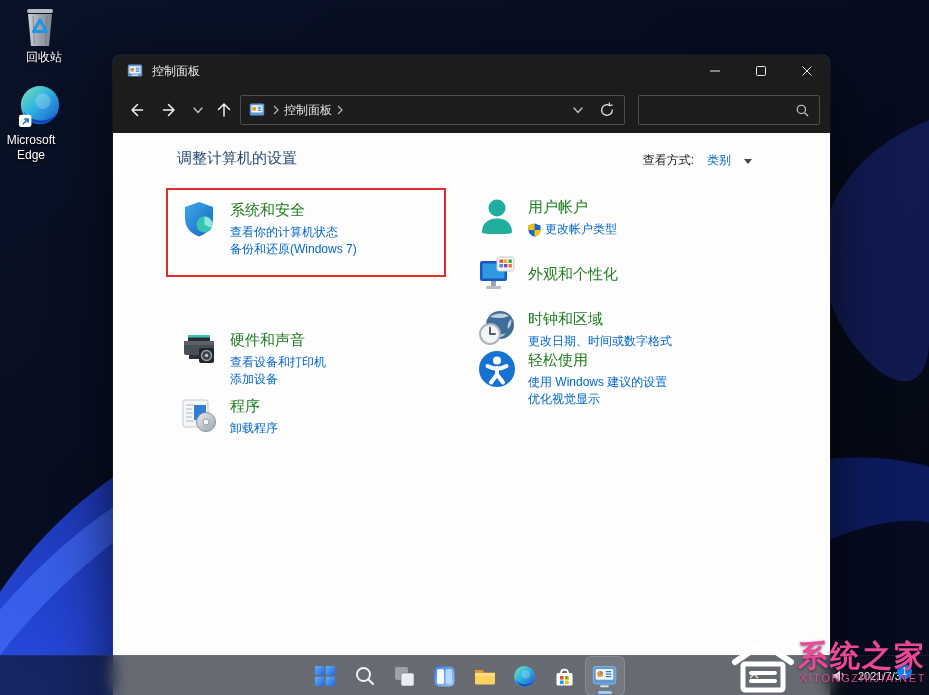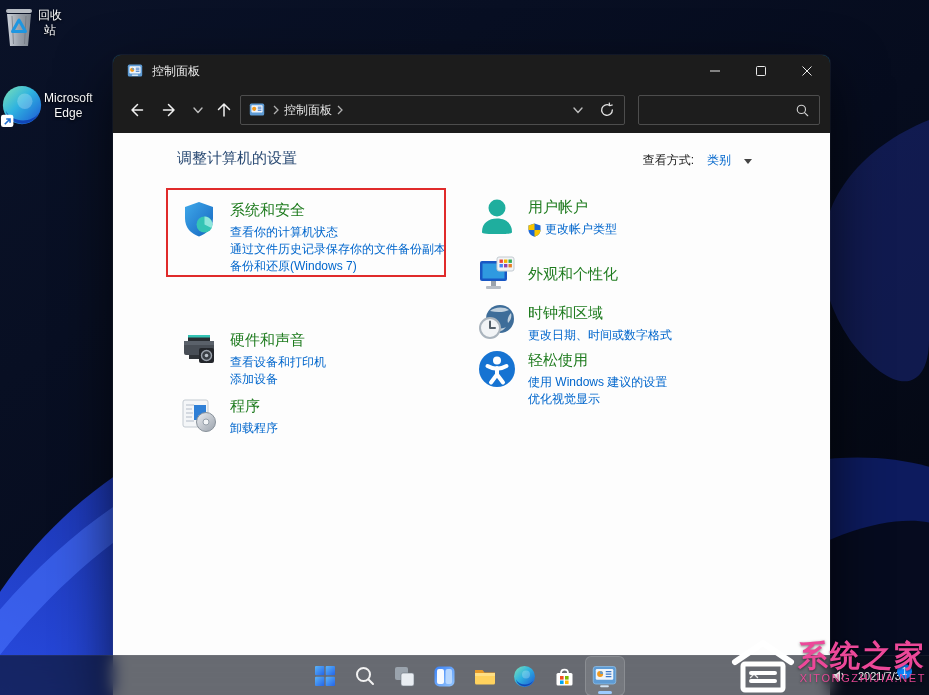--- a/index.html
+++ b/index.html
@@ -2,22 +2,22 @@
 <html><head>
 <meta charset="utf-8">
 <style>
   * { margin:0; padding:0; box-sizing:border-box; }
   html,body { width:929px; height:695px; overflow:hidden; background:#04070f;
               font-family:"Liberation Sans","DejaVu Sans",sans-serif; }
   .desktop { position:relative; width:929px; height:695px; overflow:hidden; }
   .wallpaper { position:absolute; inset:0; z-index:0; }
 
   
-  .desktop-icon { position:absolute; width:62px; display:flex; flex-direction:row;
-                  align-items:flex-start; z-index:2; color:#fff; font-size:12px;
+  .desktop-icon { position:absolute; width:62px; display:flex; flex-direction:column;
+                  align-items:flex-end; z-index:2; color:#fff; font-size:12px;
                   text-shadow:0 1px 3px rgba(0,0,0,.95); text-align:center; line-height:15px; }
   .desktop-icon .dicon { width:44px; height:42px; display:flex; align-items:flex-end; justify-content:center; }
   .desktop-icon .dlabel { margin-top:3px; }
 
   
   .window { position:absolute; left:113px; top:55px; width:717px; height:667px; z-index:5;
             border-radius:8px; overflow:hidden; background:#0369a1;
             box-shadow:0 20px 55px rgba(0,0,0,.65), 0 0 0 1px rgba(255,255,255,.06); }
   .titlebar { height:32px; background:#1c1c1c; display:flex; align-items:center; }
   .titlebar .app-icon { margin-left:14px; width:16px; height:16px; }
@@ -259,21 +259,20 @@
                 </linearGradient>
               </defs>
             <path d="M19,2 L33,7 V18 C33,28 27,33.5 19,36.5 C11,33.5 5,28 5,18 V7 Z" fill="url(#shG)"></path>
             <circle cx="24.5" cy="24.5" r="8" fill="#35c4b5"></circle>
             <path d="M24.5,24.5 L24.5,16.5 A8,8 0 0 1 31.5,28 Z" fill="#8fe6dc"></path>
           </svg>
         </span>
         <div class="cat-text">
           <a class="cat-title">系统和安全</a>
           <a class="cat-link">查看你的计算机状态</a>
-          <a class="cat-link">通过文件历史记录保存你的文件备份副本</a>
           <a class="cat-link">备份和还原(Windows 7)</a>
         </div>
       </div>
 
 
       <div class="cat-item col-left" style="top:197px">
         <span class="cat-icon">
           <svg viewBox="0 0 38 38" width="38" height="38">
             <rect x="8" y="5" width="22" height="7" rx="1" fill="#2a2e33"></rect>
             <rect x="8" y="5" width="22" height="2.5" fill="#35c4b5"></rect>
@@ -348,21 +347,21 @@
             <rect x="21.5" y="9" width="3.4" height="3.4" fill="#4285f4"></rect>
             <rect x="26" y="9" width="3.4" height="3.4" fill="#8e44ad"></rect>
             <rect x="30.5" y="9" width="3.4" height="3.4" fill="#e67e22"></rect>
           </svg>
         </span>
         <div class="cat-text" style="padding-top:9px">
           <a class="cat-title">外观和个性化</a>
         </div>
       </div>
 
-      <div class="cat-item col-right" style="top:170px">
+      <div class="cat-item col-right" style="top:176px">
         <span class="cat-icon">
           <svg viewBox="0 0 38 38" width="38" height="38">
             <circle cx="22" cy="16" r="14" fill="#3e6d99"></circle>
             <path d="M12,8 C16,4 26,3 31,7 C27,9 20,10 12,8 Z M30,20 C33,17 34,13 33,10 C30,13 29,17 30,20 Z M14,24 C18,26 24,26 28,24 C24,30 17,29 14,24 Z" fill="#cfdbe6" opacity=".9"></path>
             <circle cx="12" cy="25" r="10" fill="#f2f4f6" stroke="#aab4bd" stroke-width="2"></circle>
             <path d="M12,25 V18.5 M12,25 H17" stroke="#55606a" stroke-width="2" stroke-linecap="round"></path>
           </svg>
         </span>
         <div class="cat-text">
           <a class="cat-title">时钟和区域</a>

